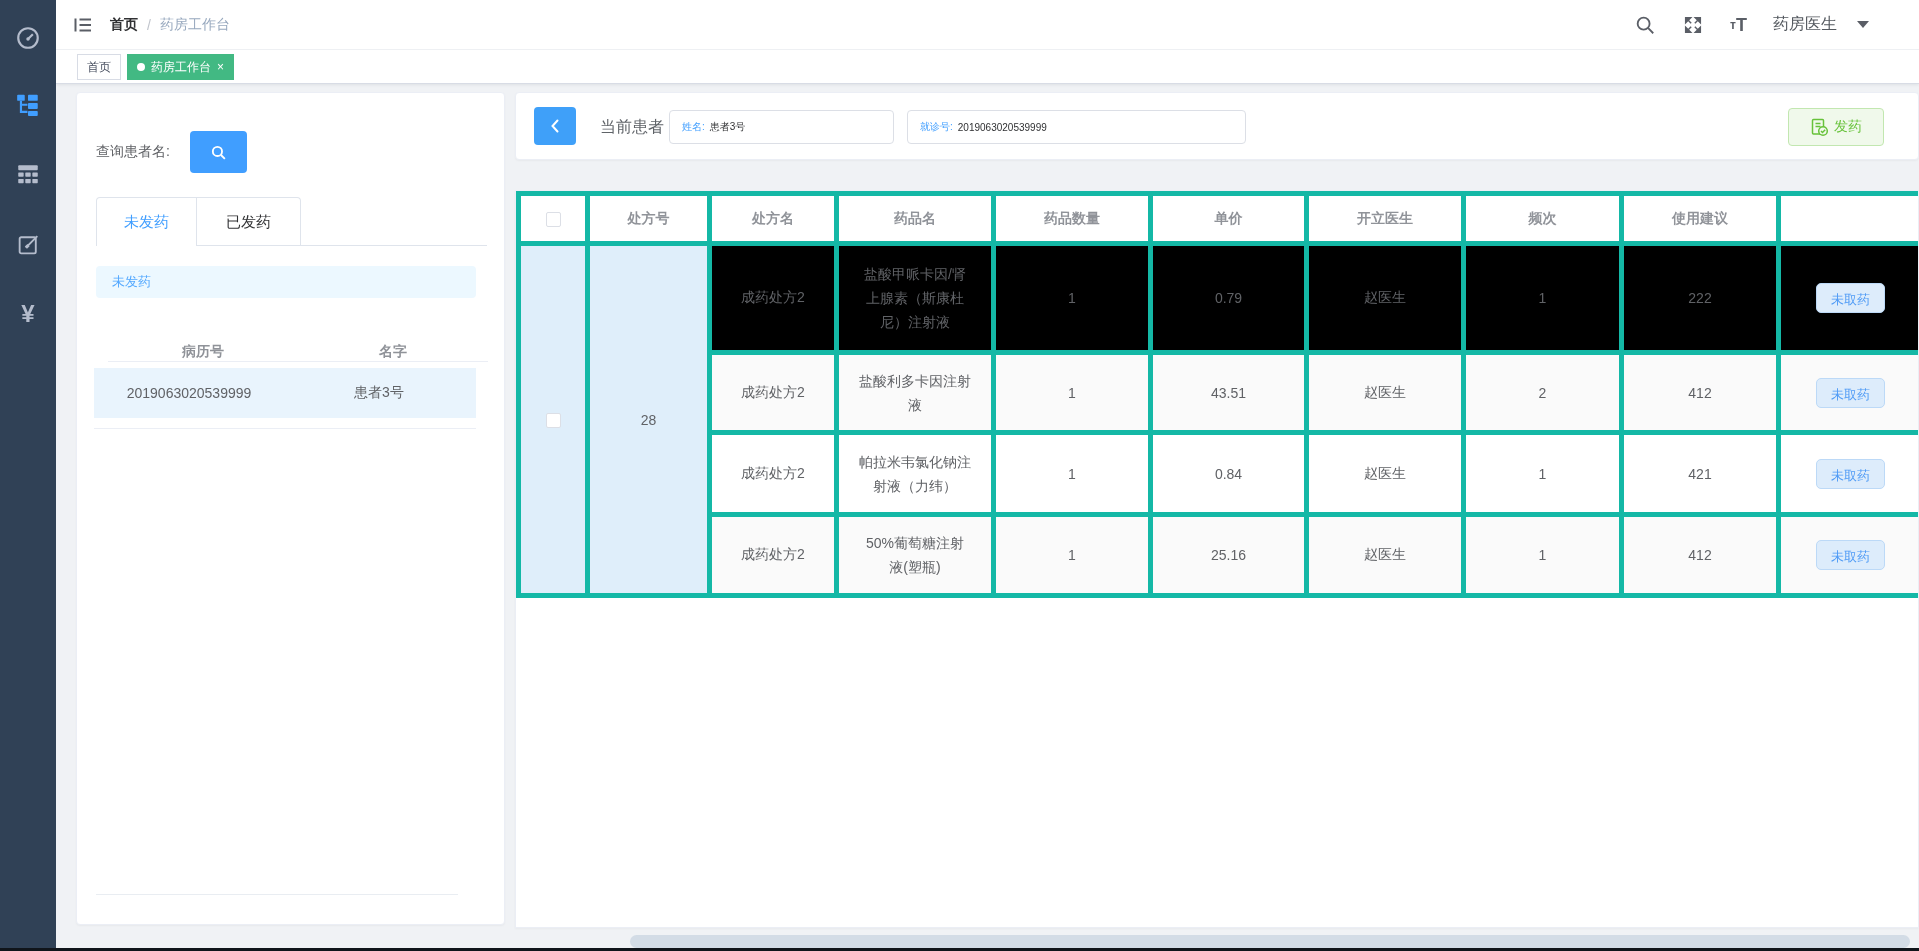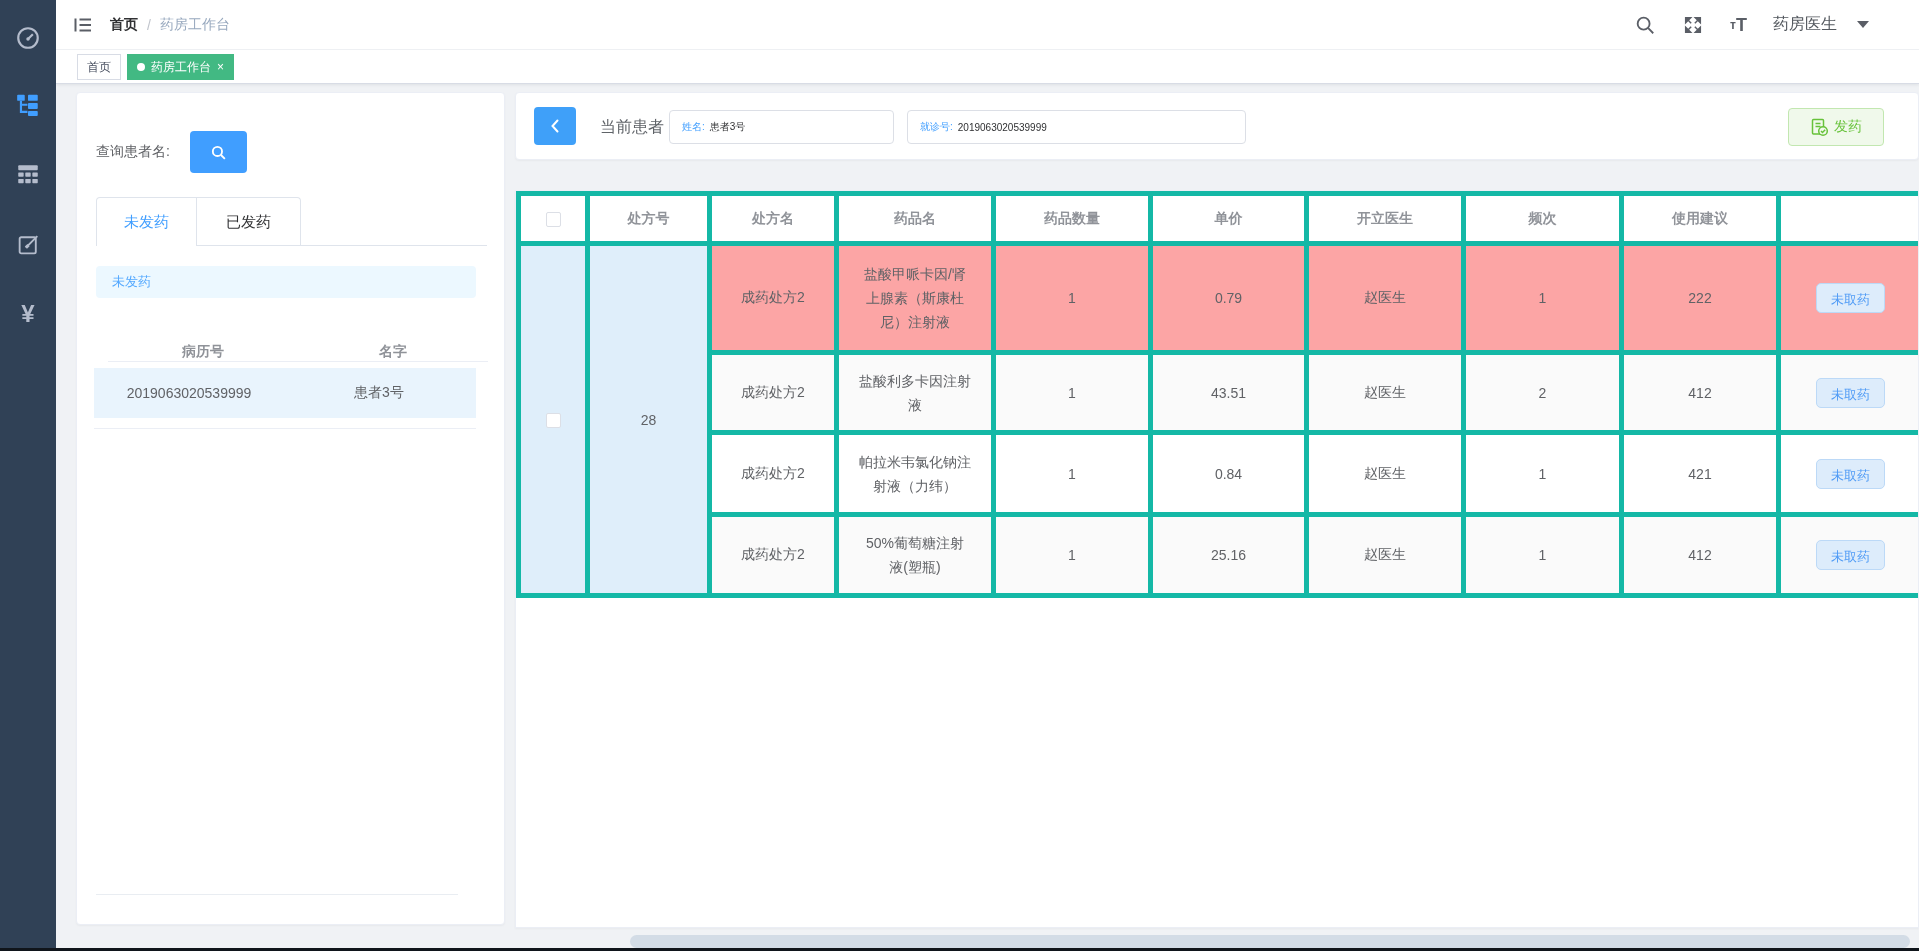--- a/index.html
+++ b/index.html
@@ -80,21 +80,21 @@
   .table-card { left:459px; top:106px; width:1404px; height:738px; border-radius:0; overflow:hidden; }
   table.rxtable { border-collapse:collapse; table-layout:fixed; width:1404px; }
   .rxtable th, .rxtable td { border:5px solid #14b8a6; font-size:14px; text-align:center; vertical-align:middle; }
   .rxtable thead tr { height:50px; }
   .rxtable th { color:#909399; font-weight:700; background:#fff; }
   .rxtable td { color:#606266; }
   tr.r1 { height:109px; }
   tr.r2 { height:80px; }
   tr.r3 { height:82px; }
   tr.r4 { height:81px; }
-  tr.r1 td { background:#fca5a5; }
+  tr.r1 td { background:#000000; }
   tr.r2 td, tr.r4 td { background:#fafafa; }
   tr.r3 td { background:#fff; }
   td.span-cell { background:#dfeefa !important; }
   td.drug { padding:0 20px; line-height:24px; }
   .cb { display:inline-block; width:15px; height:15px; background:#fff; border:1px solid #dcdfe6; border-radius:2px; cursor:pointer; vertical-align:middle; }
   .pill-btn { display:inline-block; min-width:69px; height:30px; line-height:28px; background:#ddecfb; border:1px solid #bcd9f7; border-radius:5px; color:#4f9bf6; font-size:13px; padding:2px 10px; cursor:pointer; }
 
   
   .hscrollbar { position:absolute; left:574px; top:851px; width:1280px; height:13px; background:#d3dce6; border-radius:7px; cursor:pointer; }
   .bottom-edge { position:absolute; left:0; top:948px; width:1919px; height:3px; background:#10151b; z-index:9; }

